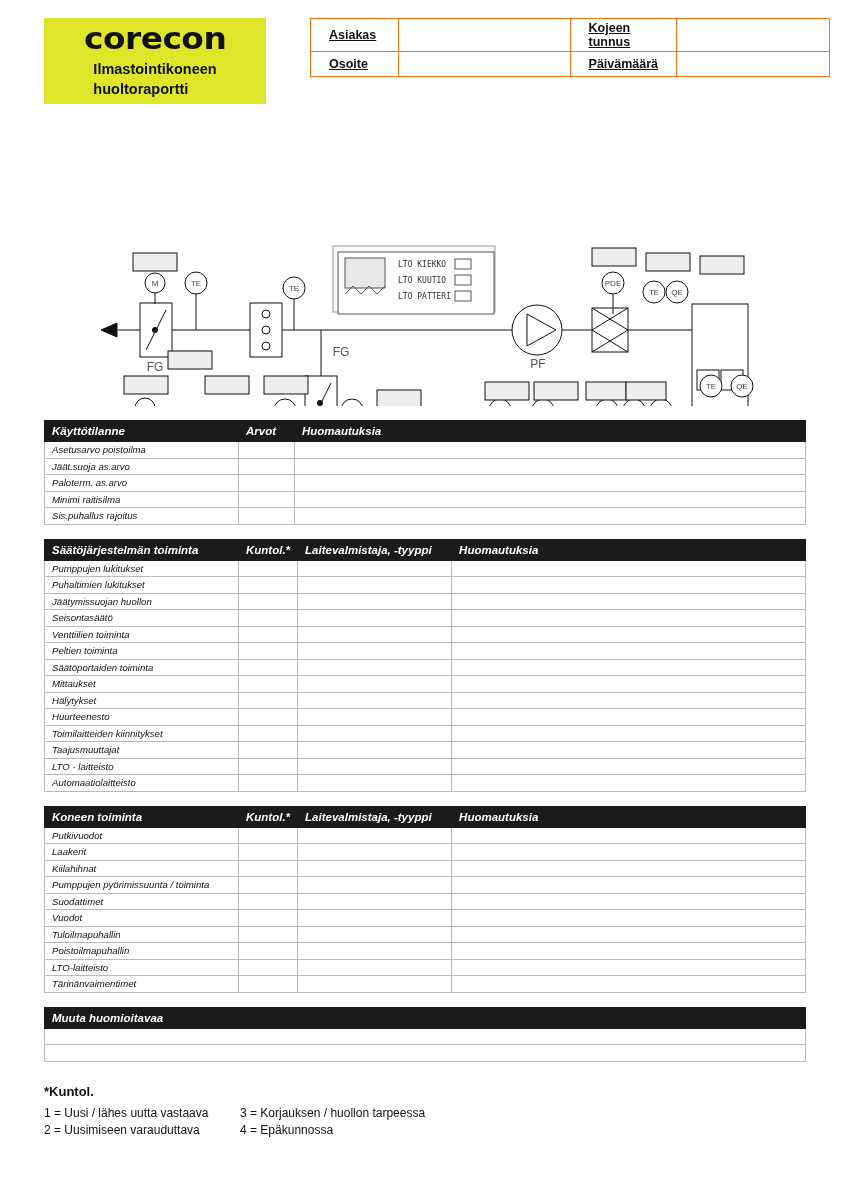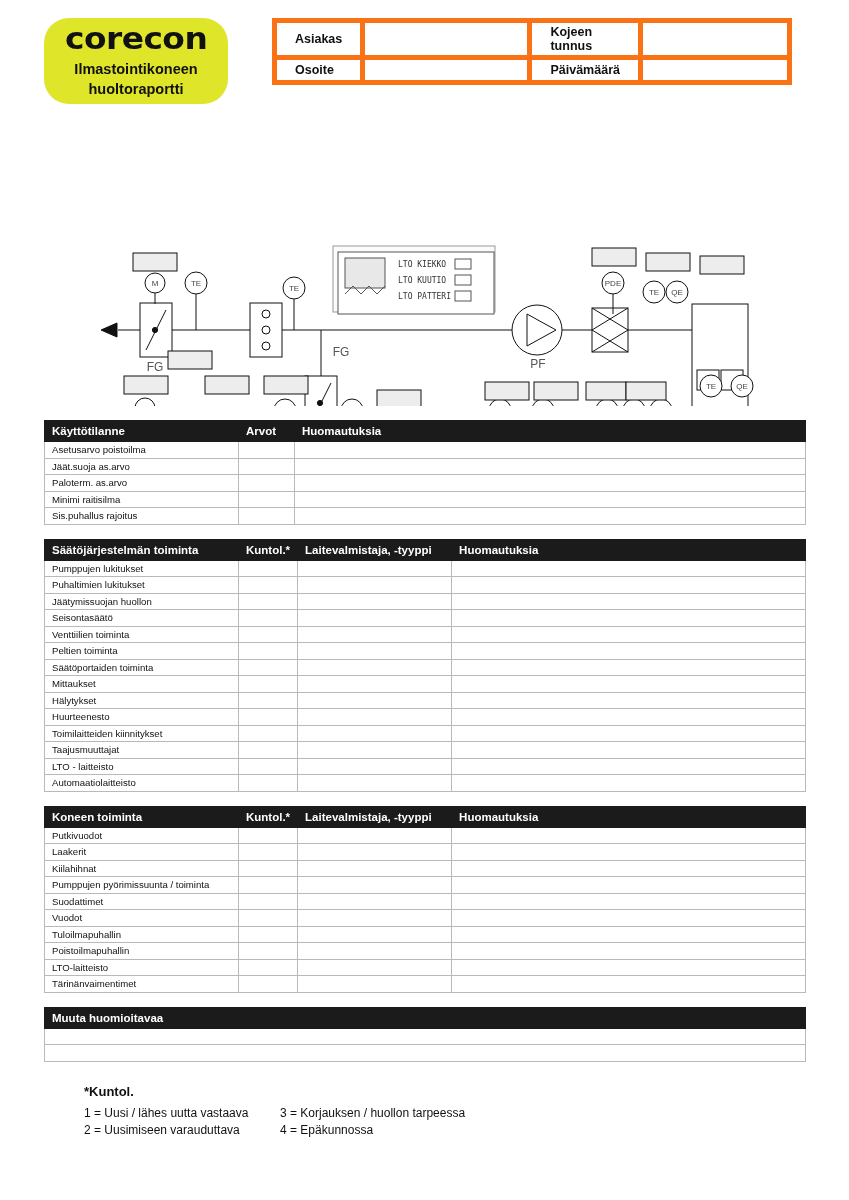--- a/index.html
+++ b/index.html
@@ -15,59 +15,58 @@
   }
   .page { position: relative; width: 849px; height: 1200px; padding: 0; }
 
   
   .header {
     display: flex;
     align-items: flex-start;
     padding: 18px 42px 0 44px;
   }
   .logo-box {
-    width: 184px;
+    width: 222px;
     height: 86px;
     background: #dfe529;
     display: flex;
     flex-direction: column;
     align-items: center;
     justify-content: center;
     flex: 0 0 auto;
-    border-radius: 25px;
   }
   .logo-word {
     font-family: "DejaVu Sans", sans-serif;
     font-weight: bold;
     font-size: 31px;
     letter-spacing: -0.5px;
     color: #111;
     line-height: 1;
     margin-bottom: 6px;
     transform: scaleX(1.06);
   }
   .logo-sub {
     font-size: 14.5px;
     font-weight: bold;
     color: #111;
-    text-align: center;
     line-height: 1.35;
   }
   .header-table {
     margin-left: 44px;
     border-collapse: collapse;
     width: 520px;
     flex: 0 0 auto;
   }
   .header-table td {
-    border: 5px solid #f97316;
+    border: 1px solid #f97316;
     height: 25px;
     padding: 2px 18px;
     font-size: 12.5px;
     font-weight: bold;
+    text-decoration: underline;
   }
   .header-table td.val { background: #fff; font-weight: normal; }
   .ht-l1 { width: 88px; }
   .ht-l2 { width: 180px; }
   .ht-l3 { width: 102px; }
   .ht-l4 { width: 160px; }
 
   
   .diagram {
     position: relative;
@@ -75,20 +74,21 @@
     height: 288px;
   }
   .diagram svg { position: absolute; top: 0; left: 0; }
 
   
   .section { padding: 0 42px 0 44px; }
   table.grid {
     border-collapse: collapse;
     width: 762px;
     margin-top: 14px;
+    font-style: italic;
   }
   table.grid th {
     background: #1b1b1b;
     color: #fff;
     font-size: 11.5px;
     font-weight: bold;
     text-align: left;
     padding: 4px 7px;
     height: 21px;
     border: 1px solid #1b1b1b;
@@ -108,21 +108,20 @@
   table.grid.t1 td.arv { width: 56px; }
 
   .notes-table { margin-top: 16px; }
   .notes-table th { padding-left: 7px; }
   .notes-table td { height: 17px; }
 
   
   .legend {
     padding: 22px 44px 0 44px;
     font-size: 11px;
-    margin-left: 40px;
   }
   .legend .title { font-weight: bold; font-size: 13px; margin-bottom: 7px; }
   .legend-grid {
     display: grid;
     grid-template-columns: 196px auto;
     row-gap: 3px;
     font-size: 12px;
   }
 </style>
 </head>

